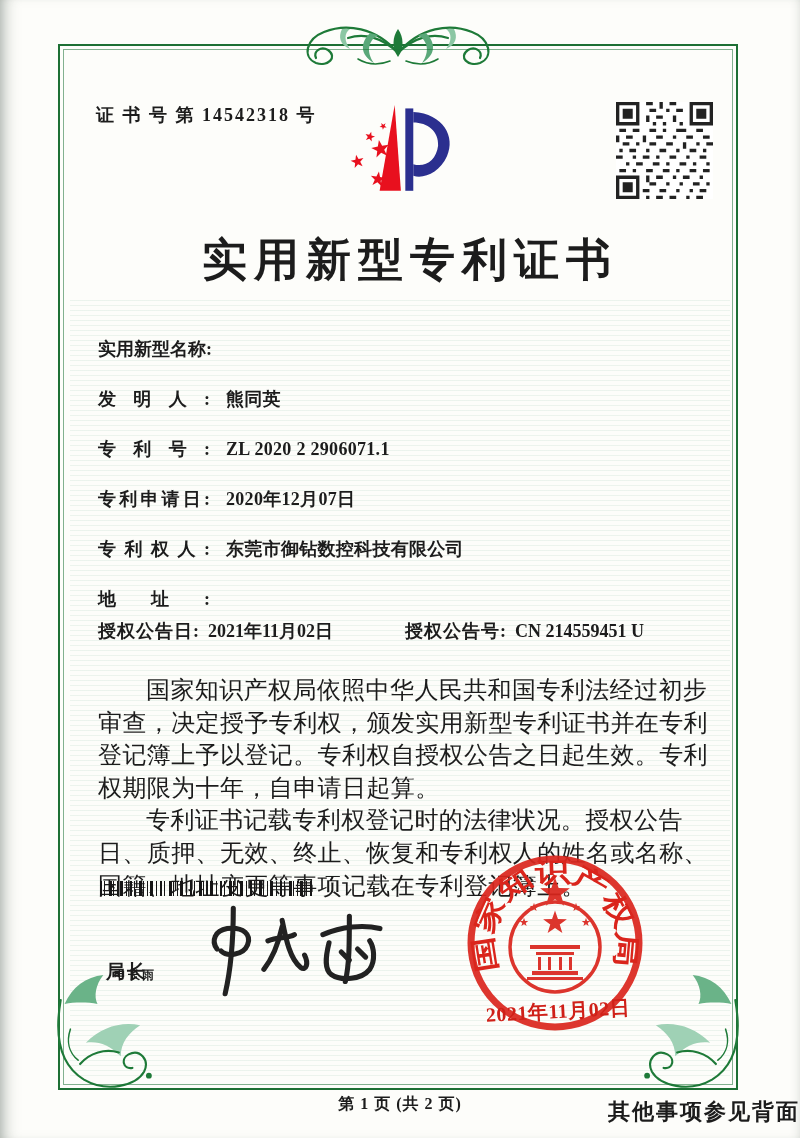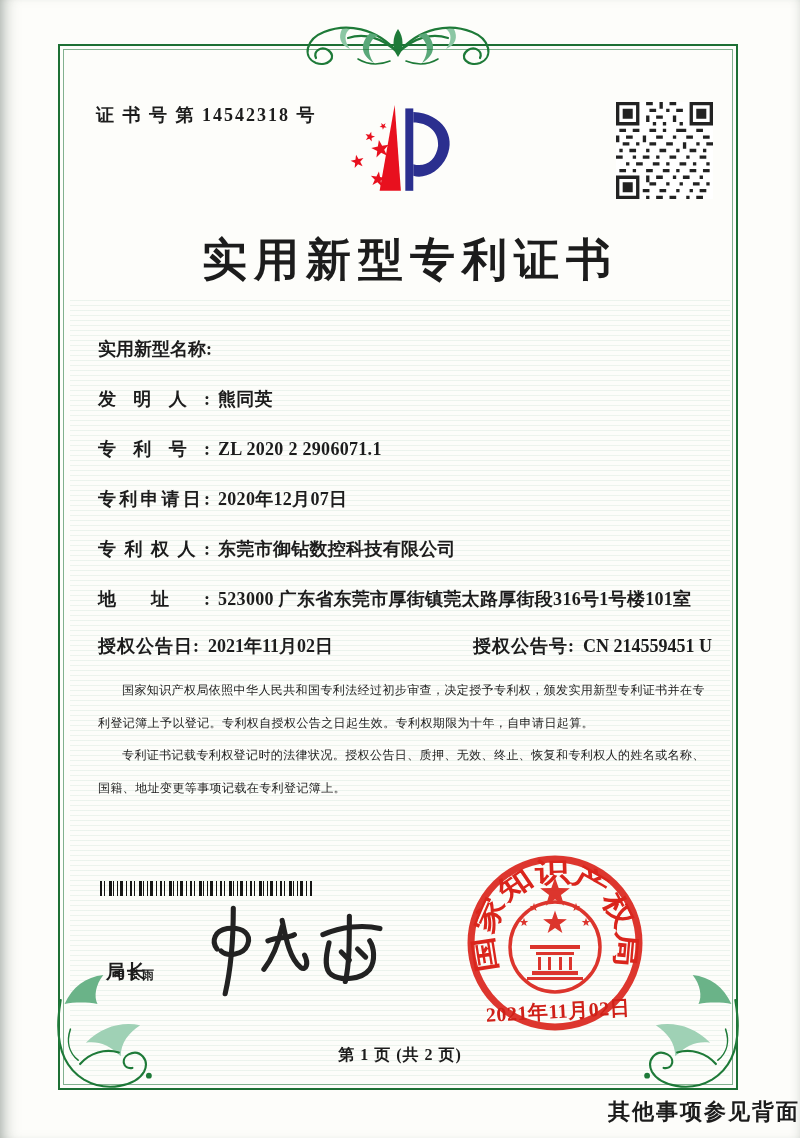--- a/index.html
+++ b/index.html
@@ -18,46 +18,46 @@
   .ornament-top{position:absolute;left:50%;top:-27px;transform:translateX(-50%);}
   .corner{position:absolute;width:126px;height:126px;bottom:-9px;}
   .corner.bl{left:-9px;}
   .corner.br{right:-9px;transform:scaleX(-1);}
   .cert-no{position:absolute;left:96px;top:103px;font-size:18px;letter-spacing:2px;font-weight:600;}
   .logo{position:absolute;left:338px;top:93px;}
   .qr{position:absolute;left:616px;top:102px;}
   .title{position:absolute;left:10px;top:230px;width:100%;text-align:center;
     font-size:45px;font-weight:700;letter-spacing:7px;margin:0;}
   .fields{position:absolute;left:98px;top:336px;width:614px;font-size:18px;font-weight:600;}
-  .frow{display:flex;line-height:27px;margin-bottom:23px;}
+  .frow{display:flex;line-height:27px;margin-bottom:23px;gap:8px;}
   .frow .lab{flex:0 0 112px;text-align:justify;text-align-last:justify;white-space:nowrap;}
   .frow .val{flex:1;margin-left:8px;letter-spacing:.3px;}
   .frow.addr{margin-bottom:0;align-items:flex-end;}
-  .grant{display:flex;margin-top:20px;line-height:27px;justify-content:space-between;}
+  .grant{display:flex;margin-top:5px;line-height:27px;}
   .grant .pair{display:flex;}
   .grant .pair.first{width:307px;}
   .grant .lab{margin-right:8px;letter-spacing:1px;}
-  .paras{position:absolute;left:98px;top:674px;width:616px;font-size:12px;line-height:32.6px;font-weight:500;}
+  .paras{position:absolute;left:98px;top:674px;width:616px;font-size:24px;line-height:32.6px;font-weight:500;}
   .paras p{margin:0;text-indent:2em;letter-spacing:.4px;}
   .barcode{position:absolute;left:100px;top:881px;width:212px;height:15px;
     background:repeating-linear-gradient(90deg,
       #161616 0 2px, transparent 2px 4px,
       #161616 4px 5px, transparent 5px 9px,
       #161616 9px 12px, transparent 12px 13px,
       #161616 13px 14px, transparent 14px 17px,
       #161616 17px 18px, transparent 18px 20px,
       #161616 20px 23px, transparent 23px 26px,
       #161616 26px 27px, transparent 27px 30px);}
   .signer-title{position:absolute;left:106px;top:959px;font-size:19px;font-weight:700;letter-spacing:2px;}
   .signer-name{position:absolute;left:114px;top:967px;font-size:12px;font-weight:700;letter-spacing:2px;}
   .signature{position:absolute;left:188px;top:896px;}
   .seal{position:absolute;left:460px;top:848px;}
   .seal-date{position:absolute;left:463px;top:998px;width:190px;text-align:center;
     color:#cf2018;font-size:20px;font-weight:700;letter-spacing:.5px;transform:rotate(-3deg);}
-  .page-num{position:absolute;left:0;top:1045px;width:100%;text-align:center;font-size:16px;font-weight:600;letter-spacing:1px;}
+  .page-num{position:absolute;left:0;top:1094px;width:100%;text-align:center;font-size:16px;font-weight:600;letter-spacing:1px;}
   .back-note{position:absolute;left:0;top:1097px;width:100%;text-align:right;font-size:22px;font-weight:600;letter-spacing:2px;}
 </style>
 </head>
 <body>
 
 <div class="page">
   <div class="watermark"></div>
 
   <div class="frame">
     <svg class="ornament-top" width="280" height="56" viewBox="0 0 280 56">
@@ -136,21 +136,20 @@
     <div class="frow">
       <span class="lab">专利申请日:</span>
       <span class="val">2020年12月07日</span>
     </div>
     <div class="frow">
       <span class="lab">专利权人:</span>
       <span class="val">东莞市御钻数控科技有限公司</span>
     </div>
     <div class="frow addr">
       <span class="lab">地址:</span>
-      <span class="val">523000 广东省东莞市厚街镇莞太路厚街段316号1号楼101室</span>
     </div>
     <div class="grant">
       <span class="pair first">
         <span class="lab">授权公告日:</span>
         <span class="val2">2021年11月02日</span>
       </span>
       <span class="pair">
         <span class="lab">授权公告号:</span>
         <span class="val2">CN 214559451 U</span>
       </span>

